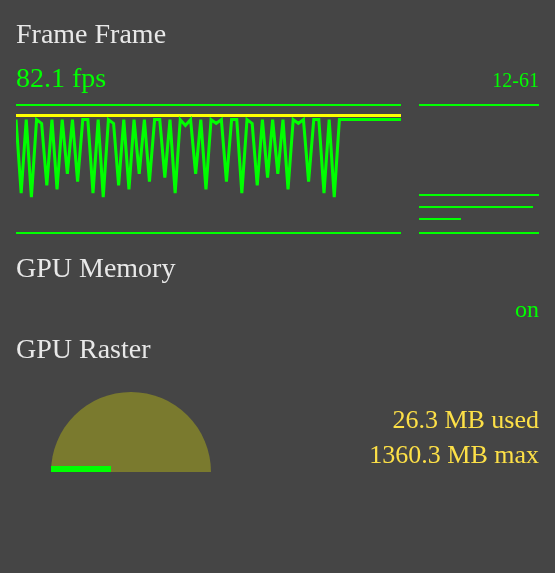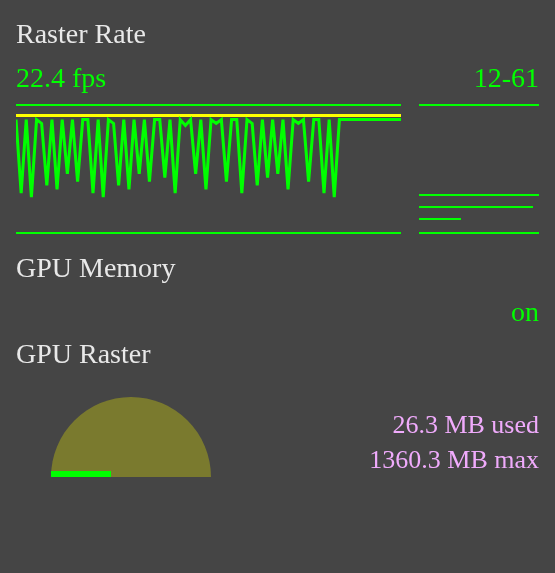--- a/index.html
+++ b/index.html
@@ -22,21 +22,21 @@
       display: flex;
       justify-content: space-between;
       align-items: baseline;
       margin-bottom: 10px;
     }
     .fps-value {
       font-size: 28px;
       color: #00ff00;
     }
     .fps-range {
-      font-size: 28px;
+      font-size: 20px;
       color: #00ff00;
     }
     .graph-row {
       display: flex;
       gap: 18px;
       margin-bottom: 18px;
     }
     .main-graph {
       position: relative;
       flex: 1;
@@ -68,21 +68,21 @@
       justify-content: flex-end;
       padding-bottom: 12px;
       gap: 10px;
     }
     .side-line {
       height: 2px;
       background: #00ff00;
     }
     .raster-value-row {
       text-align: right;
-      font-size: 28px;
+      font-size: 24px;
       color: #00ff00;
       margin: 4px 0 10px 0;
     }
     .mem-row {
       display: flex;
       align-items: flex-end;
       justify-content: space-between;
       margin-top: 6px;
     }
     .gauge-wrap {
@@ -90,32 +90,32 @@
       height: 95px;
       position: relative;
       margin-left: 20px;
     }
     .gauge-svg {
       width: 100%;
       height: 100%;
     }
     .mem-text {
       text-align: right;
-      color: #f0abfc;
+      color: #fde047;
       font-size: 26px;
       line-height: 1.35;
     }
   </style>
 </head>
 <body>
 
 <div>
-  <div class="section-title">Raster Rate</div>
+  <div class="section-title">Frame Frame</div>
   <div class="fps-row">
-    <div class="fps-value">22.4 fps</div>
+    <div class="fps-value">82.1 fps</div>
     <div class="fps-range">12-61</div>
   </div>
   <div class="graph-row">
     <div class="main-graph">
       <div class="yellow-line"></div>
       <svg id="fps-svg" class="graph-svg" viewBox="0 0 380 130" preserveAspectRatio="none">
           <path d="M0.0 14.0 L5.1 90.0 L10.1 14.0 L15.2 94.0 L20.3 14.0 L25.3 18.0 L30.4 82.0 L35.5 14.0 L40.5 86.0 L45.6 14.0 L50.7 70.0 L55.7 14.0 L60.8 78.0 L65.9 14.0 L70.9 14.0 L76.0 90.0 L81.1 14.0 L86.1 94.0 L91.2 14.0 L96.3 18.0 L101.3 82.0 L106.4 14.0 L111.5 86.0 L116.5 14.0 L121.6 70.0 L126.7 14.0 L131.7 78.0 L136.8 14.0 L141.9 14.0 L146.9 74.0 L152.0 14.0 L157.1 90.0 L162.1 14.0 L167.2 20.0 L172.3 14.0 L177.3 70.0 L182.4 14.0 L187.5 86.0 L192.5 14.0 L197.6 18.0 L202.7 14.0 L207.7 78.0 L212.8 14.0 L217.9 14.0 L222.9 90.0 L228.0 14.0 L233.1 18.0 L238.1 82.0 L243.2 14.0 L248.3 74.0 L253.3 14.0 L258.4 70.0 L263.5 14.0 L268.5 86.0 L273.6 14.0 L278.7 18.0 L283.7 14.0 L288.8 78.0 L293.9 14.0 L298.9 14.0 L304.0 90.0 L309.1 14.0 L314.1 94.0 L319.2 14.0 L324.3 14.0 L329.3 14.0 L334.4 14.0 L339.5 14.0 L344.5 14.0 L349.6 14.0 L354.7 14.0 L359.7 14.0 L364.8 14.0 L369.9 14.0 L374.9 14.0 L380.0 14.0 " fill="none" stroke="#00ff00" stroke-width="3"></path>
         </svg>
     </div>
     <div class="side-graph">

